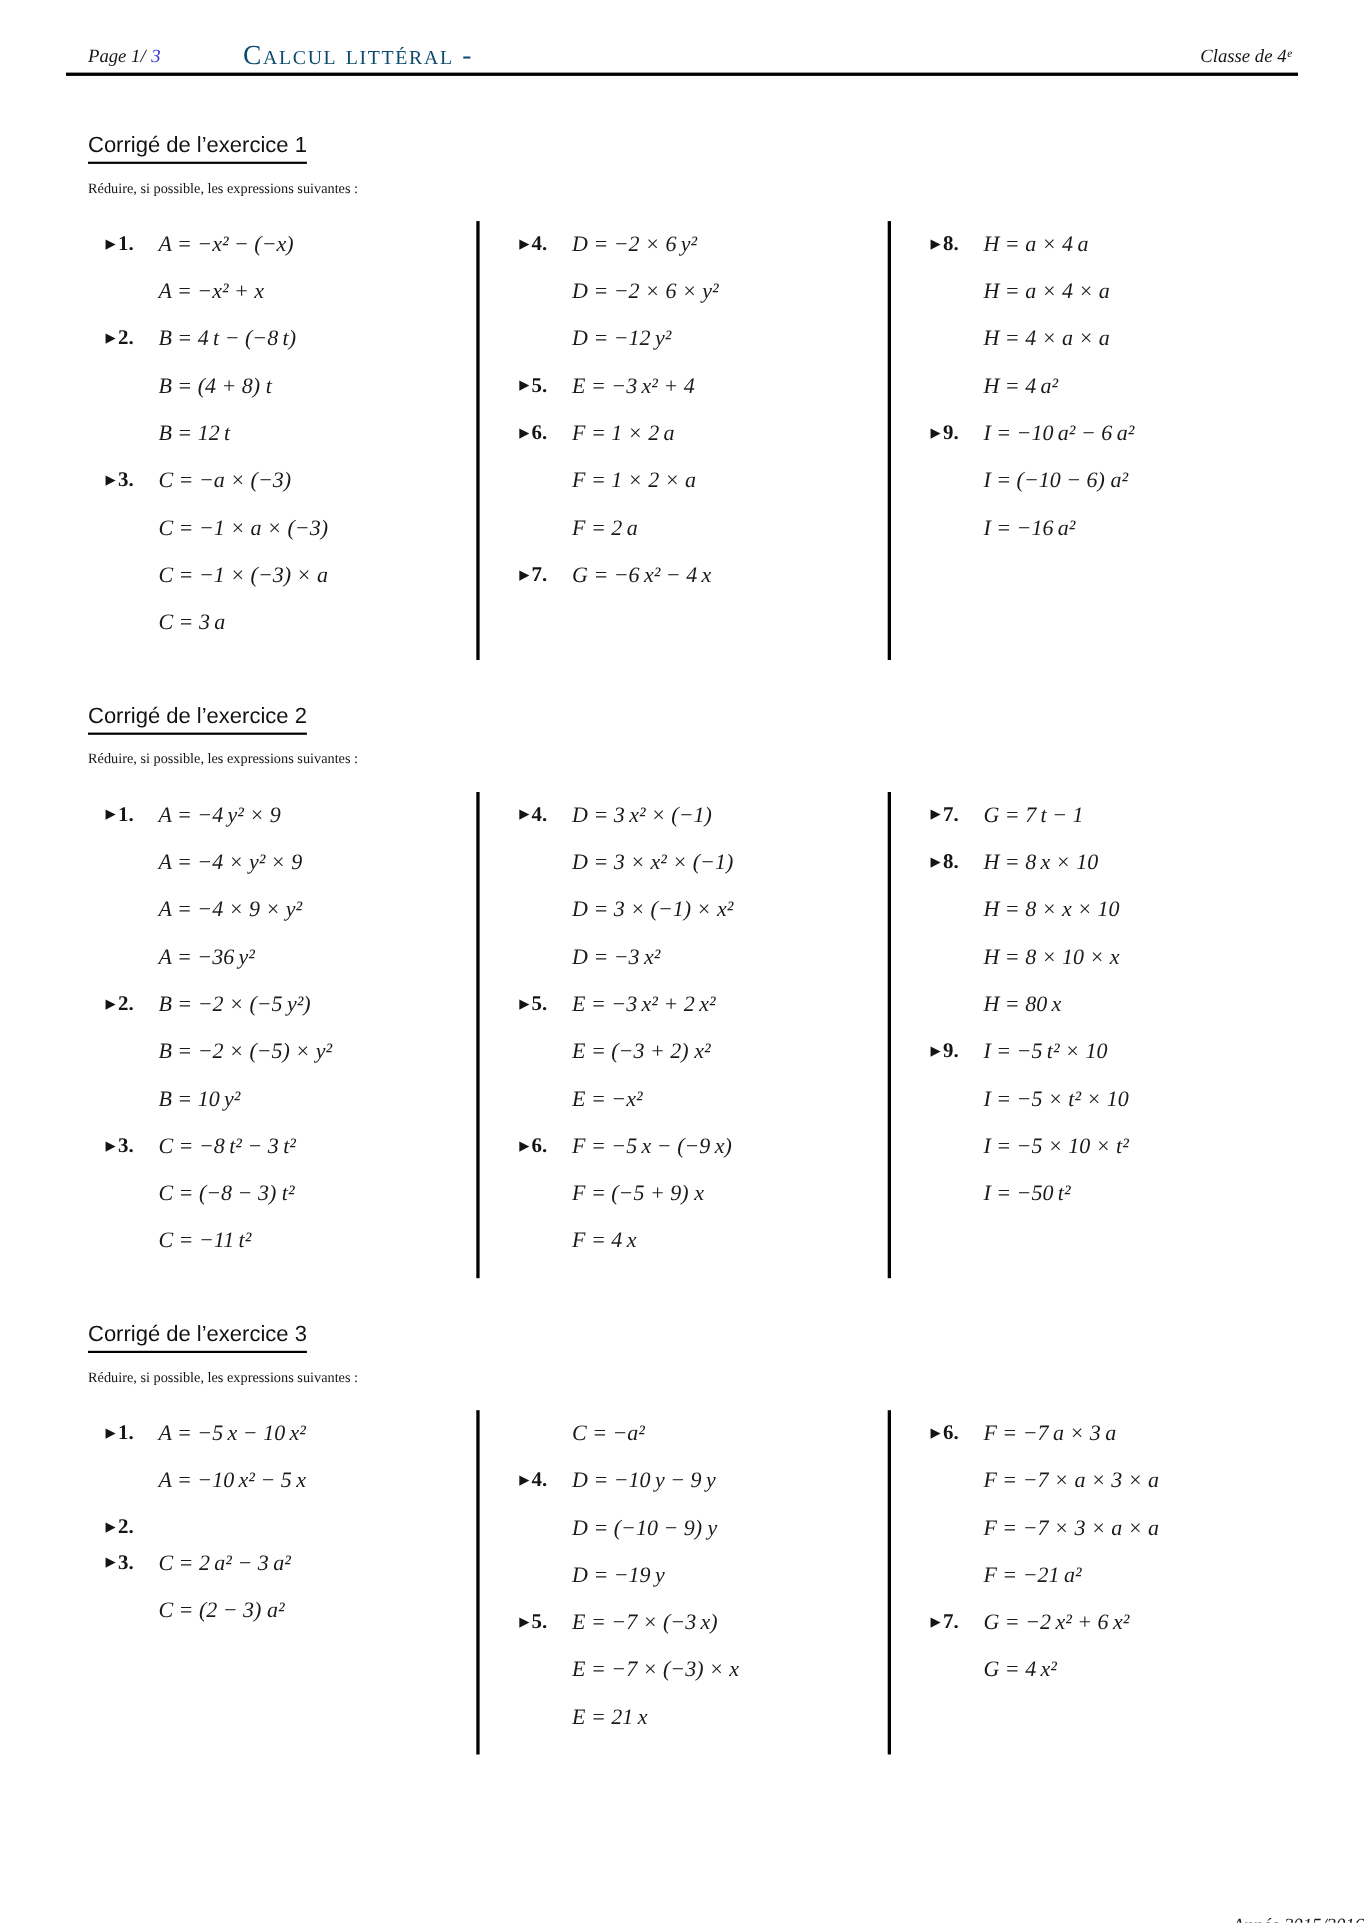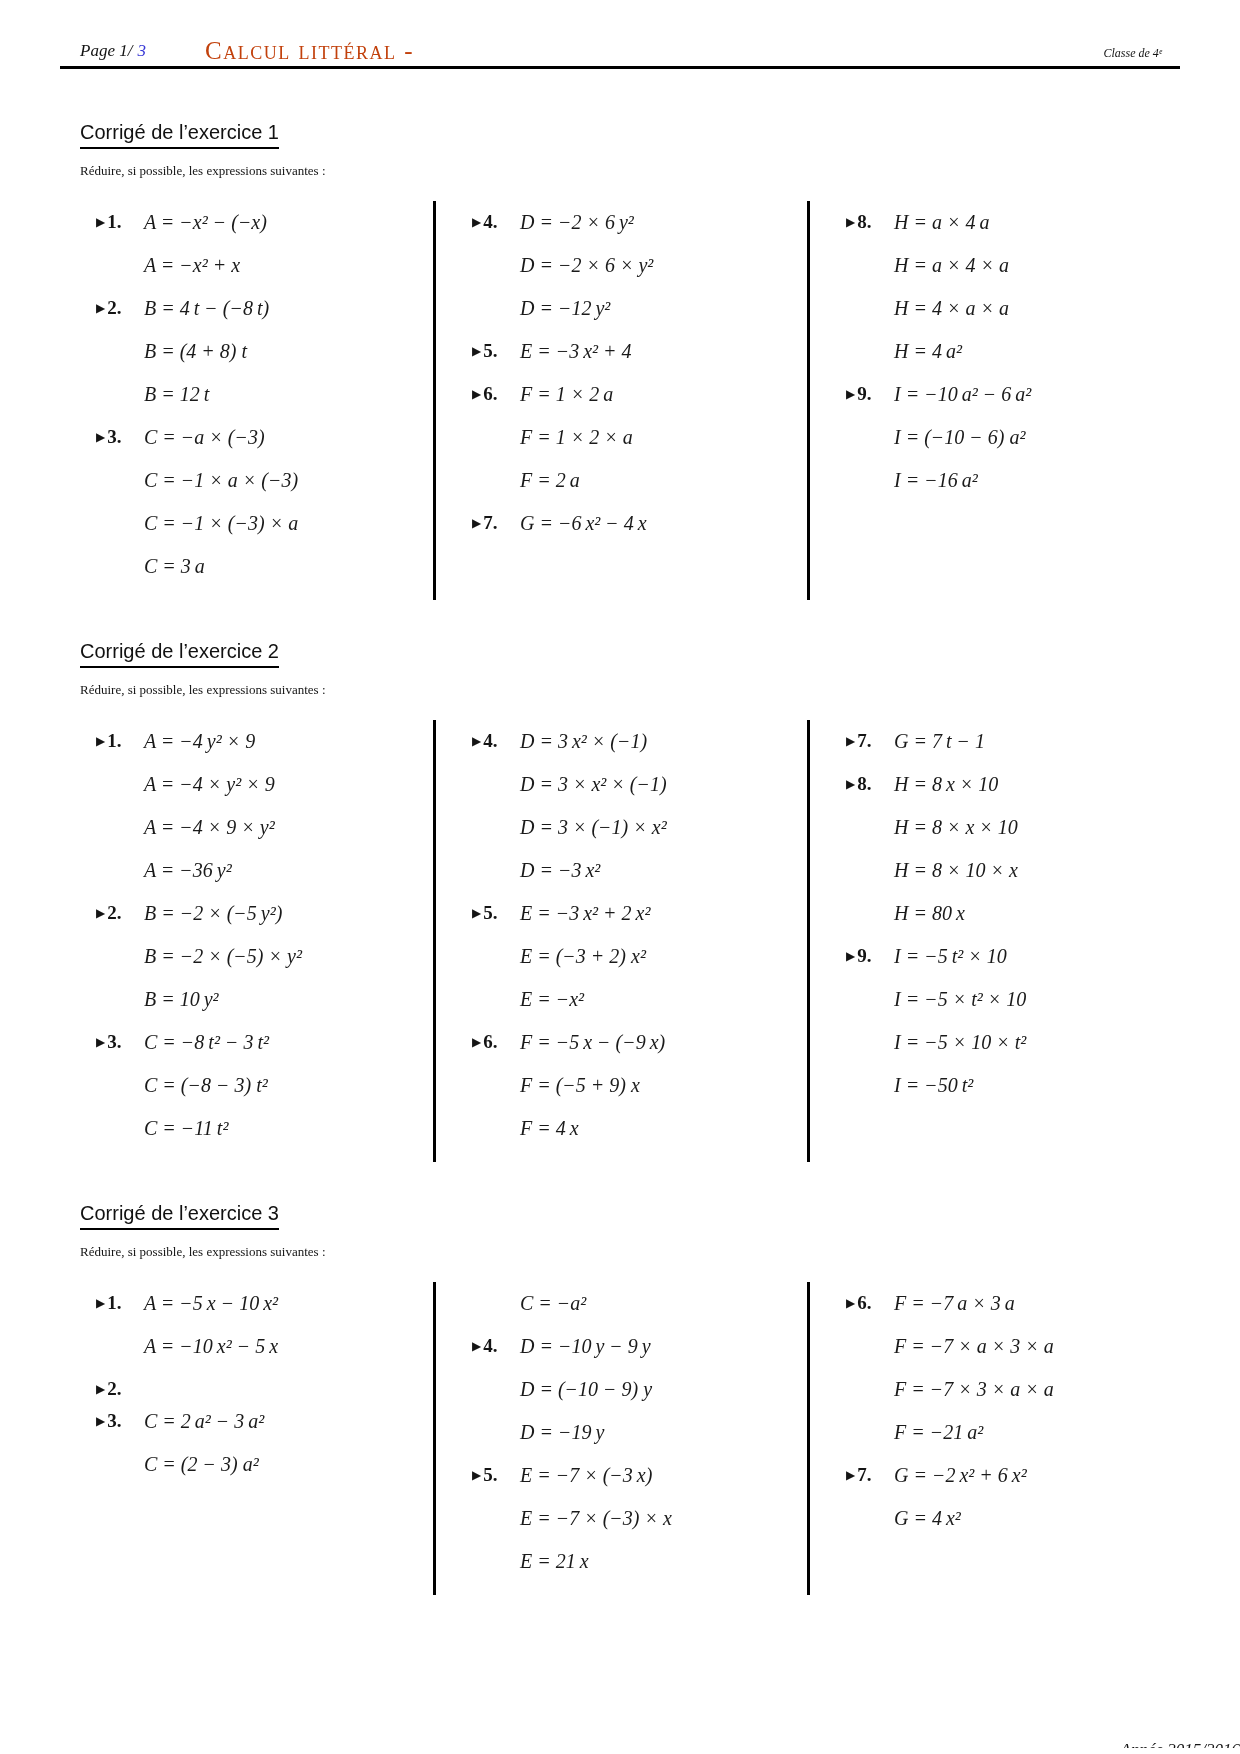--- a/index.html
+++ b/index.html
@@ -3,22 +3,22 @@
 <meta charset="utf-8">
 <style>
   html,body{margin:0;padding:0;background:#ffffff;}
   body{width:1240px;height:1754px;color:#141414;font-family:"Liberation Serif",serif;}
   .page{position:relative;width:1240px;height:1748px;overflow:hidden;background:#fff;}
 
   
   .header{position:relative;margin:0 60px;height:66px;border-bottom:3px solid #000;}
   .page-info{position:absolute;left:20px;bottom:5px;font-style:italic;font-size:17px;white-space:nowrap;}
   .page-num{color:#3a3ad6;margin-left:5px;font-style:italic;}
-  .doc-title{position:absolute;left:145px;bottom:1px;font-variant:small-caps;font-size:25px;letter-spacing:1.5px;color:#c2410c;white-space:nowrap;}
-  .classe{position:absolute;right:18px;bottom:5px;font-style:italic;font-size:12px;white-space:nowrap;}
+  .doc-title{position:absolute;left:161px;bottom:1px;font-variant:small-caps;font-size:25px;letter-spacing:1.5px;color:#0c4a6e;white-space:nowrap;}
+  .classe{position:absolute;right:6px;bottom:5px;font-style:italic;font-size:17px;white-space:nowrap;}
 
   
   .section-title{display:inline-block;margin:52px 0 0 80px;font-family:"Liberation Sans","DejaVu Sans",sans-serif;font-weight:normal;font-size:20px;color:#111;border-bottom:2px solid #000;padding-bottom:3px;}
   .section.later .section-title{margin-top:40px;}
   .intro{margin:14px 80px 0;font-size:13px;}
 
   .grid{display:flex;margin:22px 80px 0;align-items:stretch;}
   .col{box-sizing:border-box;padding-bottom:12px;}
   .col-0{width:353px;padding-left:16px;}
   .col-1{width:374px;border-left:3px solid #000;padding-left:36px;}

